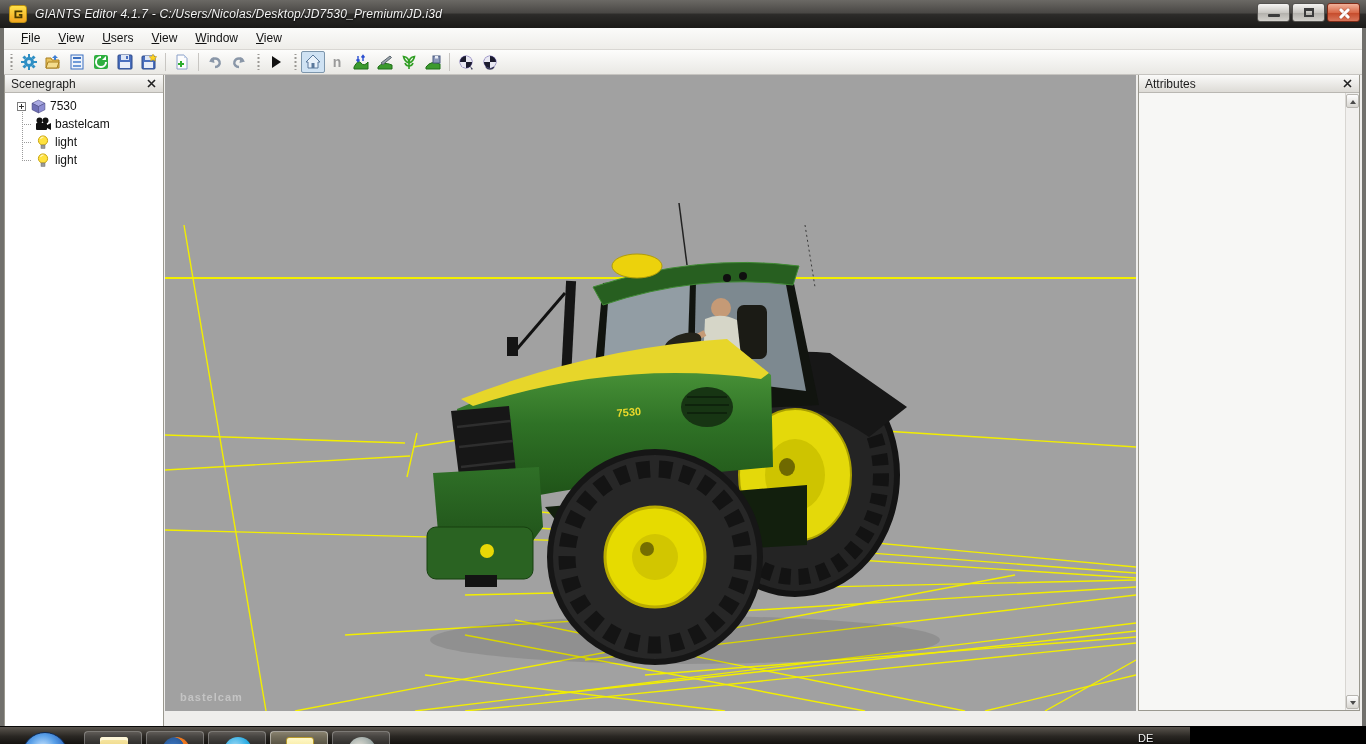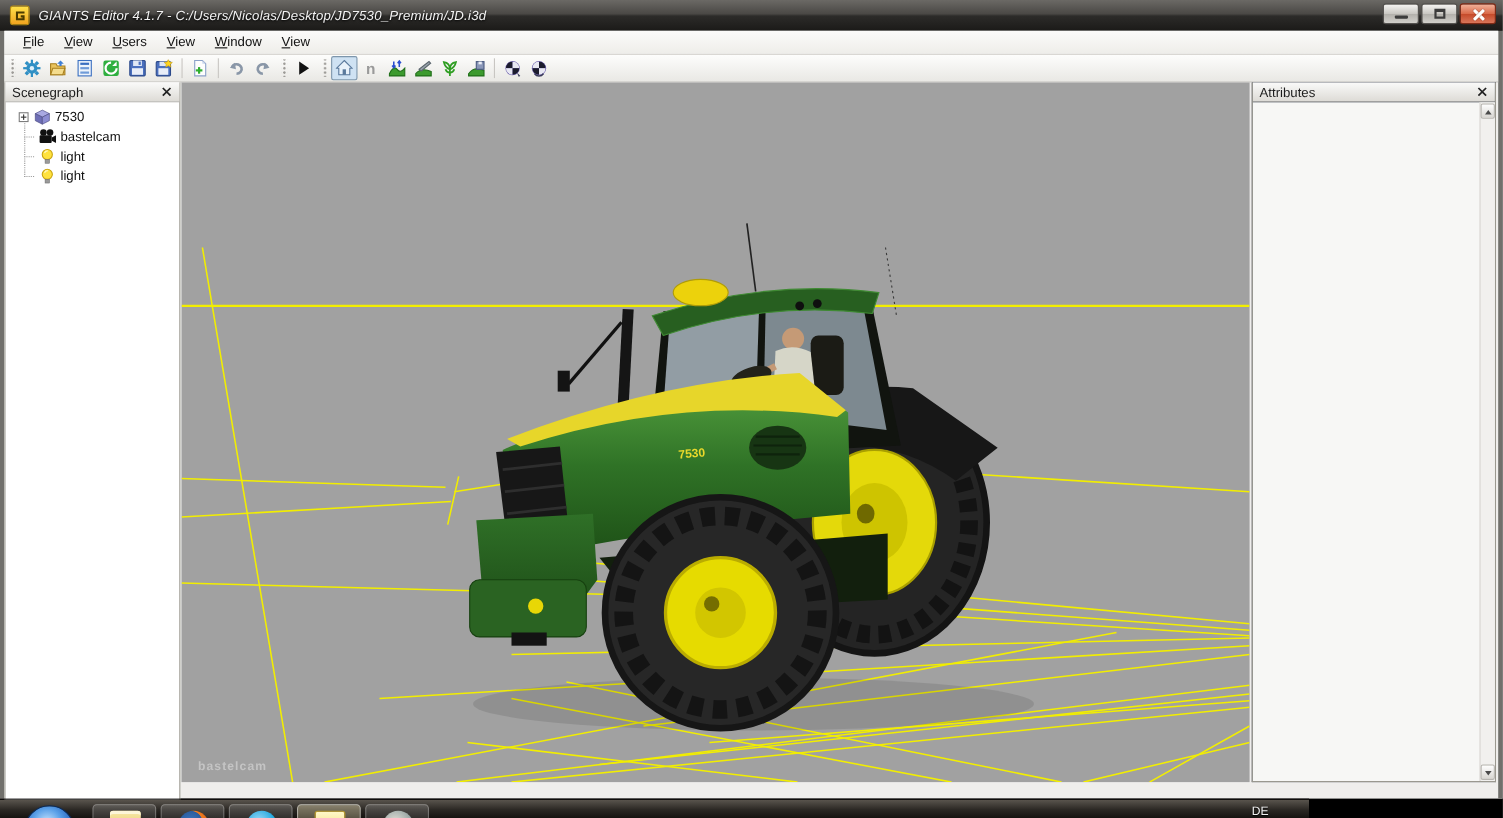--- a/index.html
+++ b/index.html
@@ -51,21 +51,21 @@
   .trow .stub { position:absolute; left:17px; top:9px; width:9px; border-top:1px dotted #9a9a9a; }
   .expander { width:9px; height:9px; border:1px solid #7d7d7d; background:#fff; margin-left:12px; position:relative; flex:none; }
   .expander::before { content:""; position:absolute; left:1px; top:3px; width:5px; height:1px; background:#333; }
   .expander::after  { content:""; position:absolute; left:3px; top:1px; width:1px; height:5px; background:#333; }
   .ticon { width:16px; height:16px; flex:none; margin:0 4px 0 4px; display:flex; align-items:center; justify-content:center; }
   .indent26 { width:26px; flex:none; }
 
   .viewport { position:absolute; left:161px; top:75px; width:971px; height:636px; background:#a1a1a1; cursor:crosshair; }
   .cam-label { position:absolute; left:15px; bottom:8px; font-size:11px; font-weight:bold; letter-spacing:1px; color:#c4c4c4; }
 
-  .attributes { position:absolute; left:1134px; top:75px; width:222px; height:636px; background:#0f172a; border:1px solid #9a988f; border-top:none; }
+  .attributes { position:absolute; left:1134px; top:75px; width:222px; height:636px; background:#bef264; border:1px solid #9a988f; border-top:none; }
   .attr-body { position:absolute; left:0; top:18px; right:0; bottom:0; background:#f7f7f5; }
   .scrollbar { position:absolute; right:0; top:0; bottom:0; width:14px; background:#f1f0ee; border-left:1px solid #d8d6d2; }
   .sb-btn { position:absolute; left:0; width:13px; height:14px; background:linear-gradient(#fefefe,#d8d6d1); border:1px solid #b7b5b0; border-radius:2px; cursor:pointer; }
   .sb-up { top:1px; } .sb-down { bottom:1px; }
   .arr-up { position:absolute; left:3px; top:5px; width:0; height:0; border-left:3px solid transparent; border-right:3px solid transparent; border-bottom:4px solid #4a4a4a; }
   .arr-down { position:absolute; left:3px; top:5px; width:0; height:0; border-left:3px solid transparent; border-right:3px solid transparent; border-top:4px solid #4a4a4a; }
 
   
   .statusbar { position:absolute; left:0; top:711px; width:1358px; height:15px; background:#eeedea; border-top:1px solid #c9c7c3; font-size:11px; color:#222; }
   .statusbar .div1 { position:absolute; left:160px; top:1px; bottom:1px; width:1px; background:#d2d0cc; }

